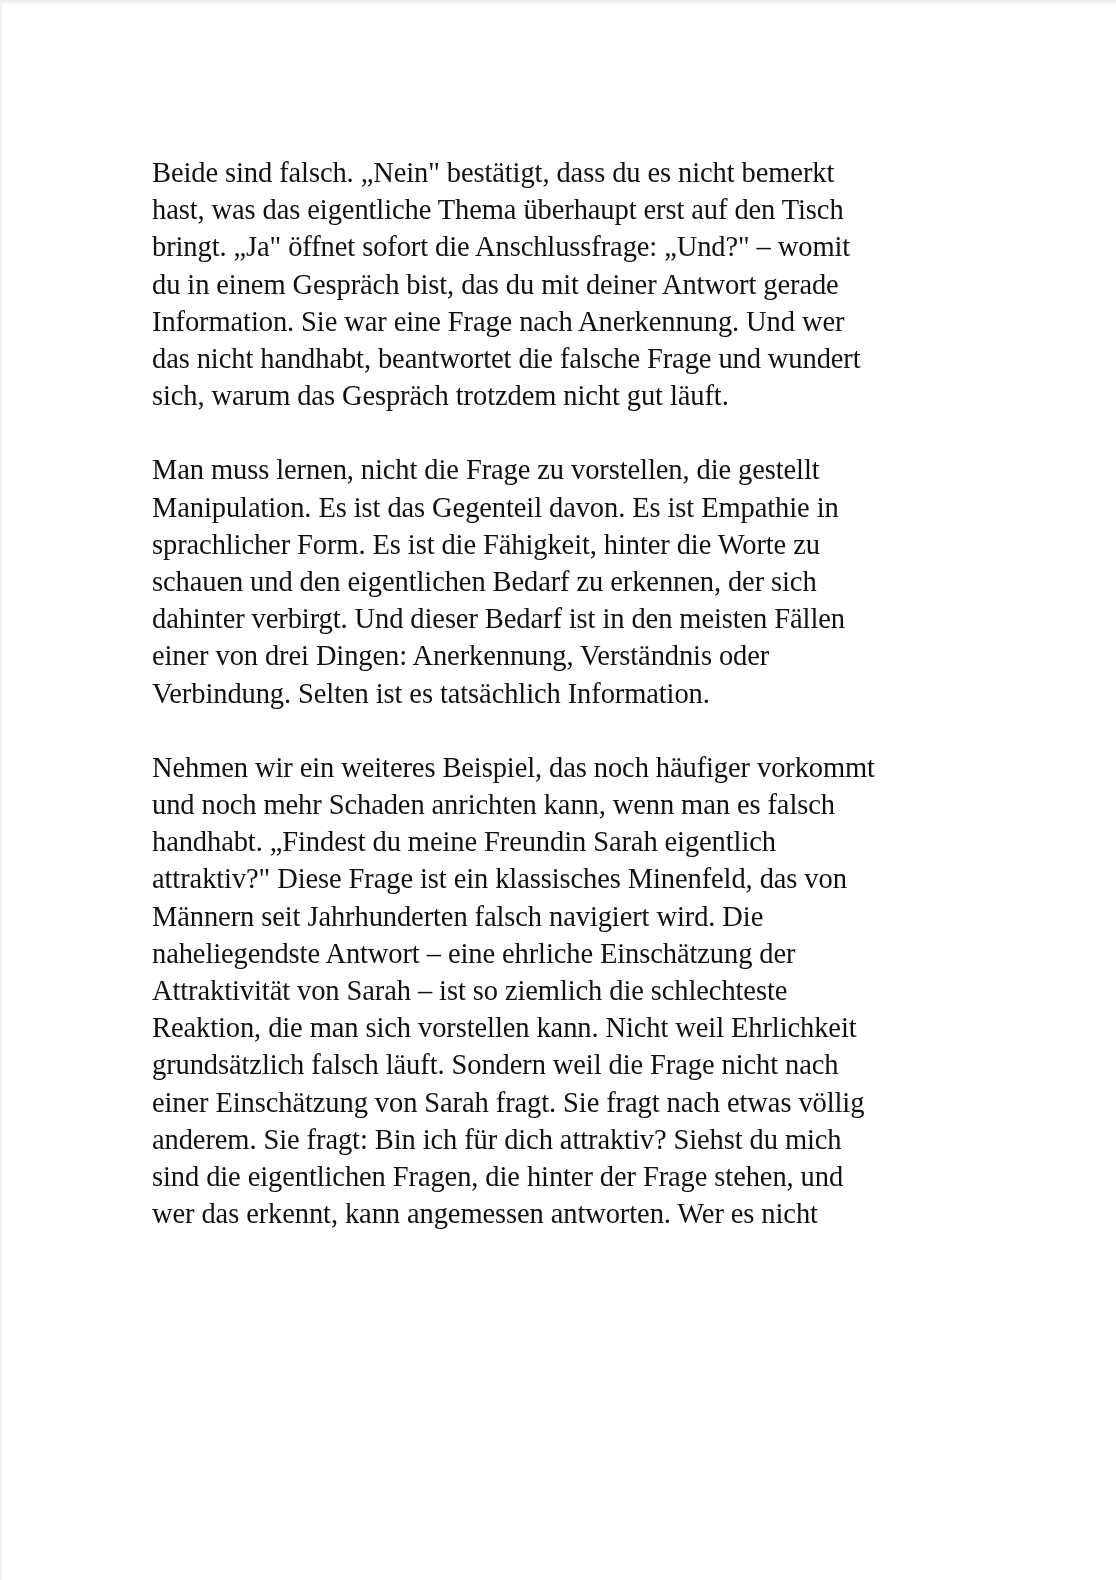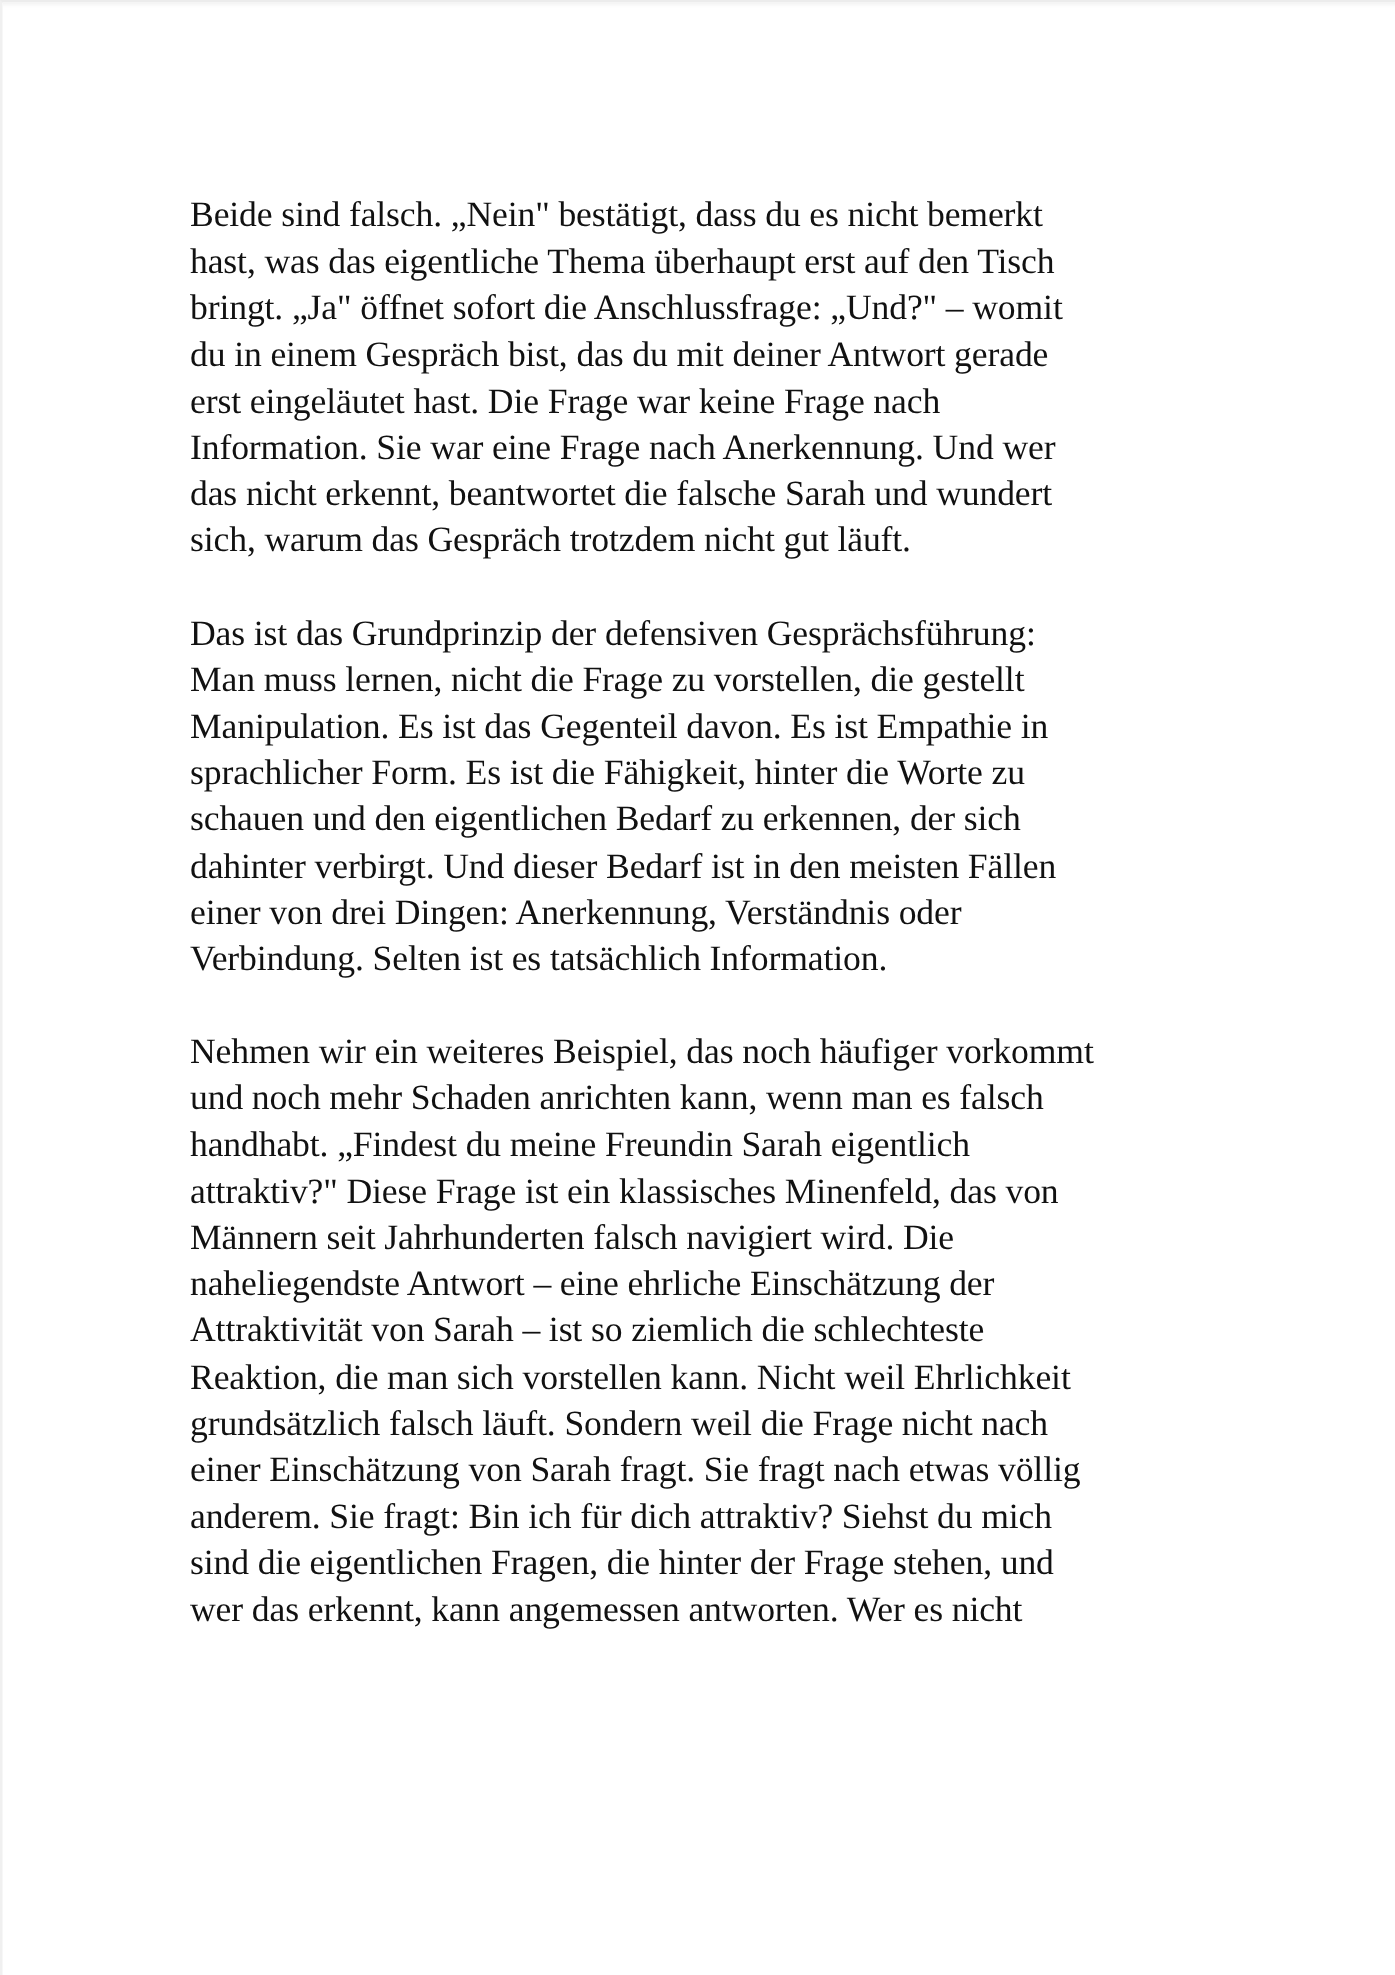--- a/index.html
+++ b/index.html
@@ -49,28 +49,26 @@
 <body>
 
 <div class="page">
   <div class="text-body">
 
     <p class="paragraph">
       <span class="line">Beide sind falsch. „Nein" bestätigt, dass du es nicht bemerkt</span>
       <span class="line">hast, was das eigentliche Thema überhaupt erst auf den Tisch</span>
       <span class="line">bringt. „Ja" öffnet sofort die Anschlussfrage: „Und?" – womit</span>
       <span class="line">du in einem Gespräch bist, das du mit deiner Antwort gerade</span>
-      <span class="line">erst eingeläutet hast. Die Frage war keine Frage nach</span>
       <span class="line">Information. Sie war eine Frage nach Anerkennung. Und wer</span>
-      <span class="line">das nicht erkennt, beantwortet die falsche Sarah und wundert</span>
+      <span class="line">das nicht handhabt, beantwortet die falsche Frage und wundert</span>
       <span class="line">sich, warum das Gespräch trotzdem nicht gut läuft.</span>
     </p>
 
     <p class="paragraph">
-      <span class="line">Das ist das Grundprinzip der defensiven Gesprächsführung:</span>
       <span class="line">Man muss lernen, nicht die Frage zu vorstellen, die gestellt</span>
       <span class="line">Manipulation. Es ist das Gegenteil davon. Es ist Empathie in</span>
       <span class="line">sprachlicher Form. Es ist die Fähigkeit, hinter die Worte zu</span>
       <span class="line">schauen und den eigentlichen Bedarf zu erkennen, der sich</span>
       <span class="line">dahinter verbirgt. Und dieser Bedarf ist in den meisten Fällen</span>
       <span class="line">einer von drei Dingen: Anerkennung, Verständnis oder</span>
       <span class="line">Verbindung. Selten ist es tatsächlich Information.</span>
     </p>
 
     <p class="paragraph">

